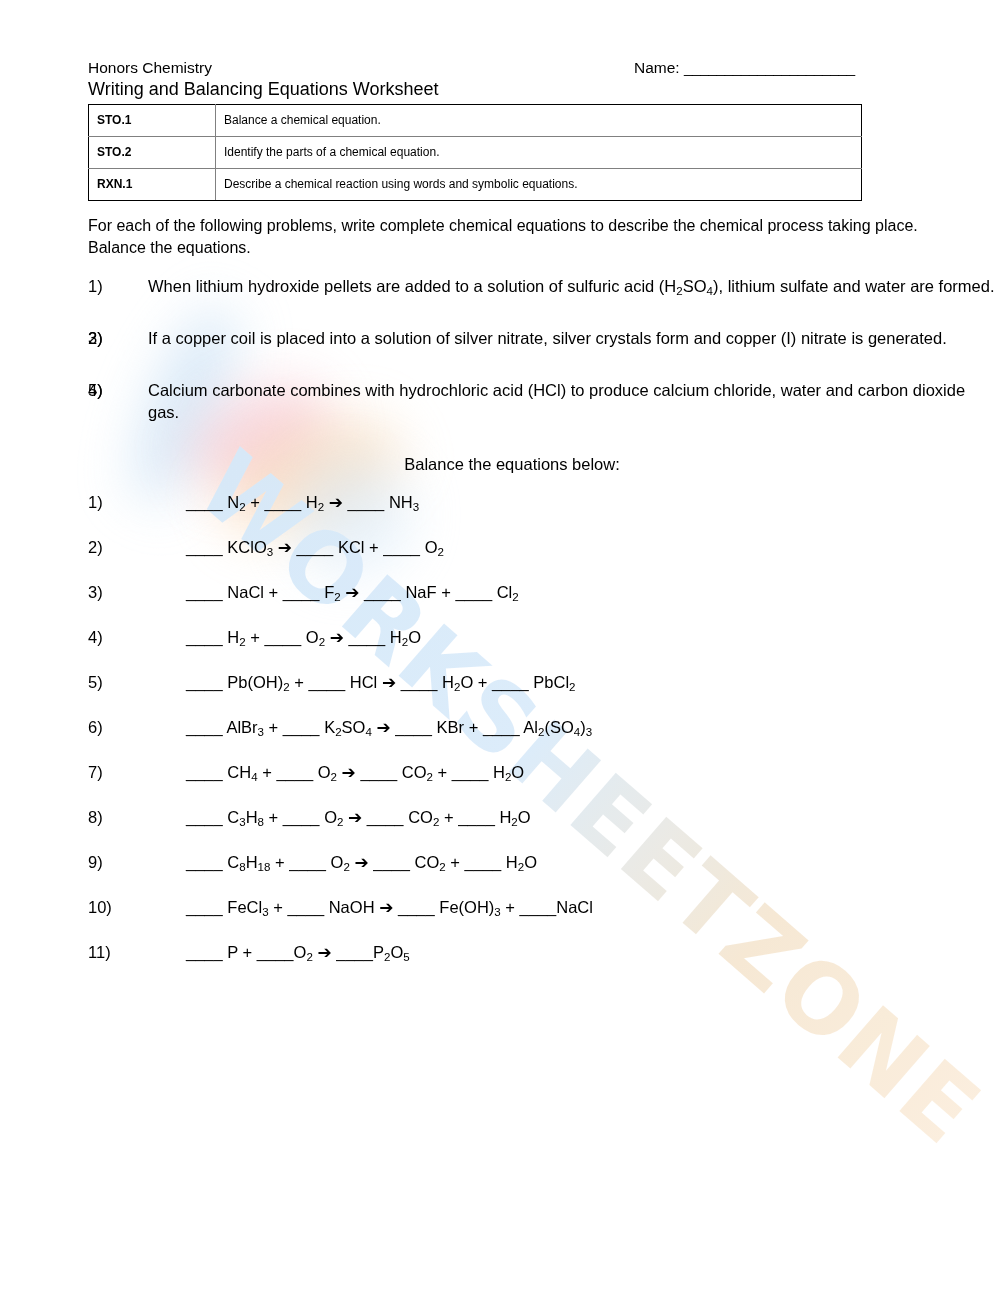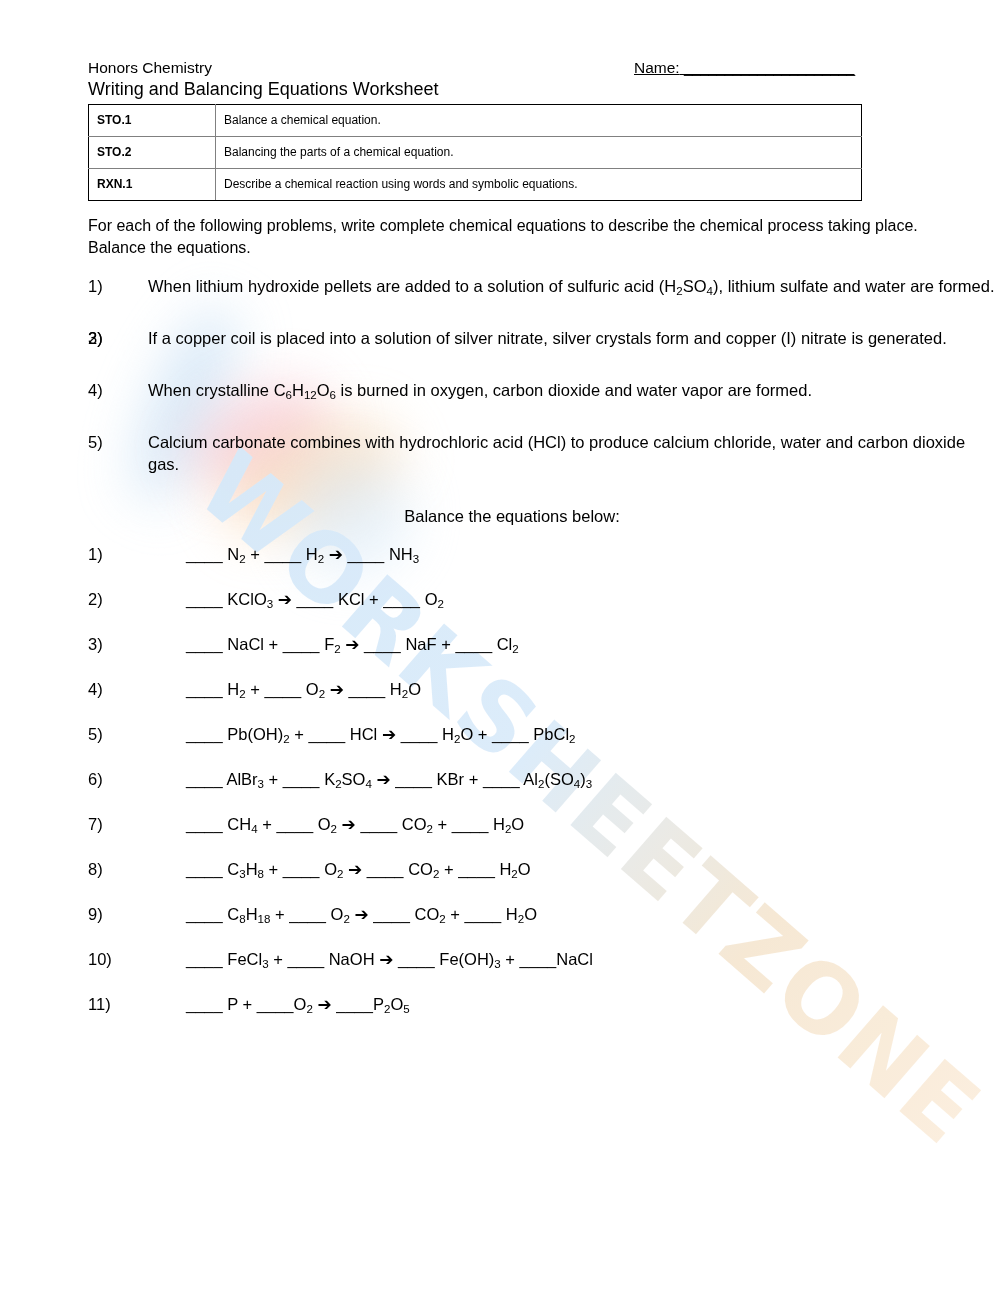--- a/index.html
+++ b/index.html
@@ -99,21 +99,20 @@
     font-size: 15.5px;
     line-height: 20px;
   }
   .course-title { display: inline-block; }
   .name-block {
     position: absolute;
     left: 546px;
     top: 0;
     white-space: nowrap;
     font-size: 15.5px;
-    text-decoration: underline;
   }
   .name-rule { letter-spacing: -0.5px; }
   .sheet-title {
     font-size: 18px;
     line-height: 21px;
     margin-top: 1px;
   }
 
   
   table.standards {
@@ -230,21 +229,21 @@
       <div class="sheet-title">Writing and Balancing Equations Worksheet</div>
 
       <table class="standards">
         <tbody>
           <tr>
             <td class="code">STO.1</td>
             <td class="desc">Balance a chemical equation.</td>
           </tr>
           <tr>
             <td class="code">STO.2</td>
-            <td class="desc">Balancing the parts of a chemical equation.</td>
+            <td class="desc">Identify the parts of a chemical equation.</td>
           </tr>
           <tr>
             <td class="code">RXN.1</td>
             <td class="desc">Describe a chemical reaction using words and symbolic equations.</td>
           </tr>
         </tbody>
       </table>
 
       <div class="intro">For each of the following problems, write complete chemical equations to describe the chemical process taking place.  Balance the equations.</div>
 
@@ -259,21 +258,20 @@
           <span class="num">2)</span>
         </div>
 
         <div class="problem">
           <span class="num">3)</span>
           <span>If a copper coil is placed into a solution of silver nitrate, silver crystals form and copper (I) nitrate is generated.</span>
         </div>
 
         <div class="problem">
           <span class="num">4)</span>
-          <span><span>When crystalline C</span><sub>6</sub><span>H</span><sub>12</sub><span>O</span><sub>6</sub><span> is burned in oxygen, carbon dioxide and water vapor are formed.</span></span>
         </div>
 
         <div class="problem">
           <span class="num">5)</span>
           <span>Calcium carbonate combines with hydrochloric acid (HCl) to produce calcium chloride, water and carbon dioxide gas.</span>
         </div>
 
       </div>
 
       <div class="balance-heading">Balance the equations below:</div>

